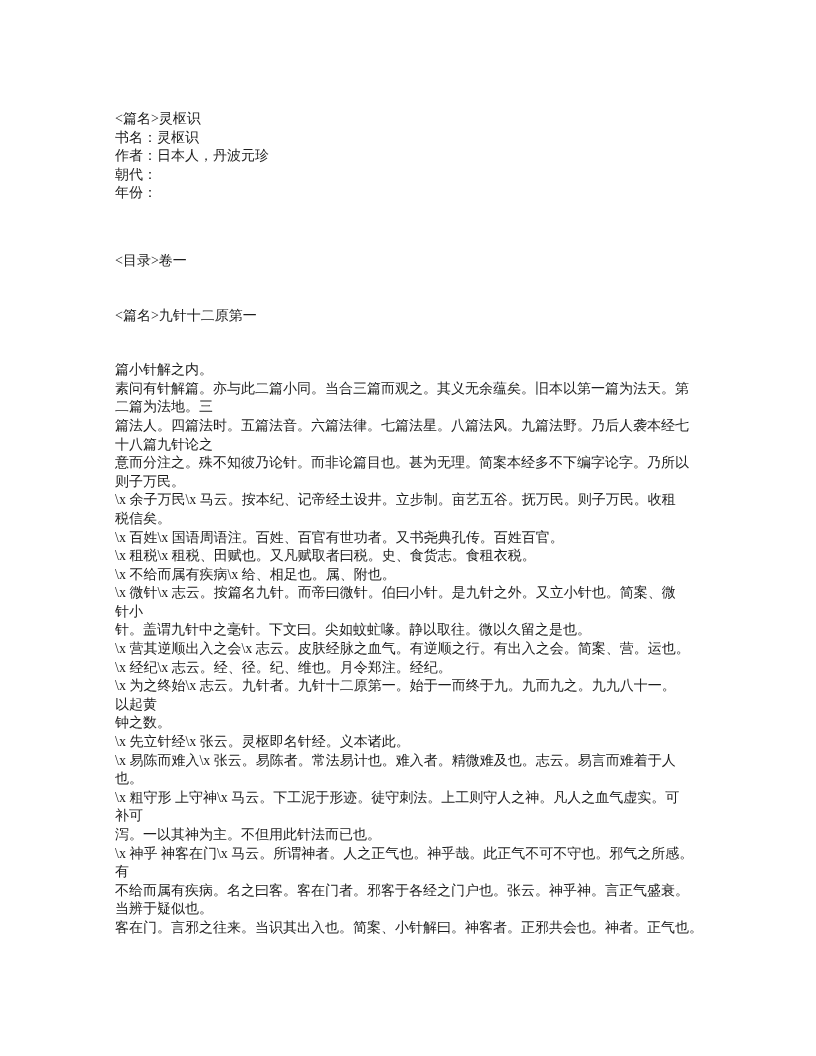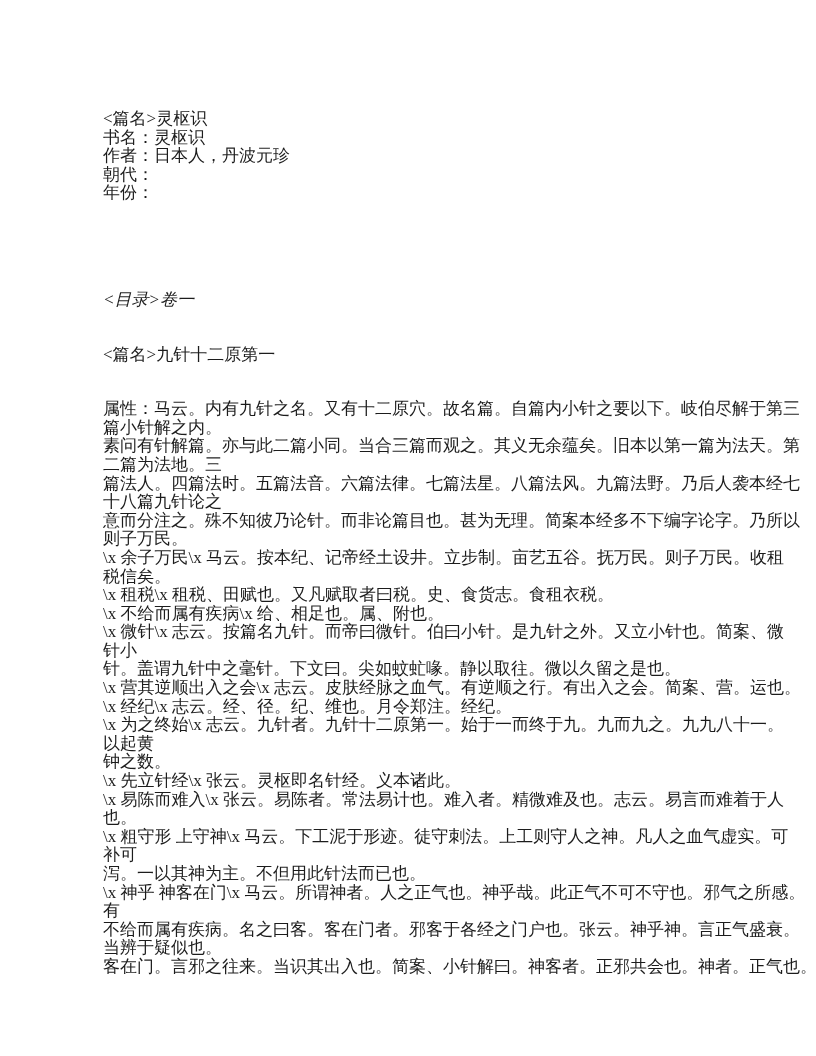--- a/index.html
+++ b/index.html
@@ -12,32 +12,32 @@
     width: 816px;
     height: 1056px;
     background: #ffffff;
     overflow: hidden;
     font-family: "Liberation Serif", "DejaVu Serif", serif;
     color: #1c1c1c;
     box-sizing: border-box;
   }
   .doc {
     position: absolute;
-    left: 103px;
+    left: 115px;
     top: 110px;
     width: 600px;
-    font-size: 17px;
+    font-size: 14px;
     line-height: 18.6px;
   }
   .textblock { }
   .line {
     white-space: pre;
     min-height: 18.6px;
   }
-  .gap-3 { margin-top: 88px; font-style: italic; }
+  .gap-3 { margin-top: 49px; }
   .gap-1 { margin-top: 36px; }
 </style>
 </head>
 <body>
 
 <div class="page">
   <div class="doc">
 
     <div class="textblock">
         <div class="line">&lt;篇名&gt;灵枢识</div>
@@ -49,30 +49,30 @@
 
     <div class="textblock gap-3">
         <div class="line">&lt;目录&gt;卷一</div>
       </div>
 
     <div class="textblock gap-1">
         <div class="line">&lt;篇名&gt;九针十二原第一</div>
       </div>
 
     <div class="textblock gap-1">
-        <div class="line">属性：马云。内有九针之名。又有十二原穴。故名篇。自篇内小针之要以下。岐伯尽解于第三</div>
         <div class="line">篇小针解之内。</div>
         <div class="line">素问有针解篇。亦与此二篇小同。当合三篇而观之。其义无余蕴矣。旧本以第一篇为法天。第</div>
         <div class="line">二篇为法地。三</div>
         <div class="line">篇法人。四篇法时。五篇法音。六篇法律。七篇法星。八篇法风。九篇法野。乃后人袭本经七</div>
         <div class="line">十八篇九针论之</div>
         <div class="line">意而分注之。殊不知彼乃论针。而非论篇目也。甚为无理。简案本经多不下编字论字。乃所以</div>
         <div class="line">则子万民。</div>
         <div class="line">\x 余子万民\x 马云。按本纪、记帝经土设井。立步制。亩艺五谷。抚万民。则子万民。收租</div>
         <div class="line">税信矣。</div>
+        <div class="line">\x 百姓\x 国语周语注。百姓、百官有世功者。又书尧典孔传。百姓百官。</div>
         <div class="line">\x 租税\x 租税、田赋也。又凡赋取者曰税。史、食货志。食租衣税。</div>
         <div class="line">\x 不给而属有疾病\x 给、相足也。属、附也。</div>
         <div class="line">\x 微针\x 志云。按篇名九针。而帝曰微针。伯曰小针。是九针之外。又立小针也。简案、微</div>
         <div class="line">针小</div>
         <div class="line">针。盖谓九针中之毫针。下文曰。尖如蚊虻喙。静以取往。微以久留之是也。</div>
         <div class="line">\x 营其逆顺出入之会\x 志云。皮肤经脉之血气。有逆顺之行。有出入之会。简案、营。运也。</div>
         <div class="line">\x 经纪\x 志云。经、径。纪、维也。月令郑注。经纪。</div>
         <div class="line">\x 为之终始\x 志云。九针者。九针十二原第一。始于一而终于九。九而九之。九九八十一。</div>
         <div class="line">以起黄</div>
         <div class="line">钟之数。</div>

